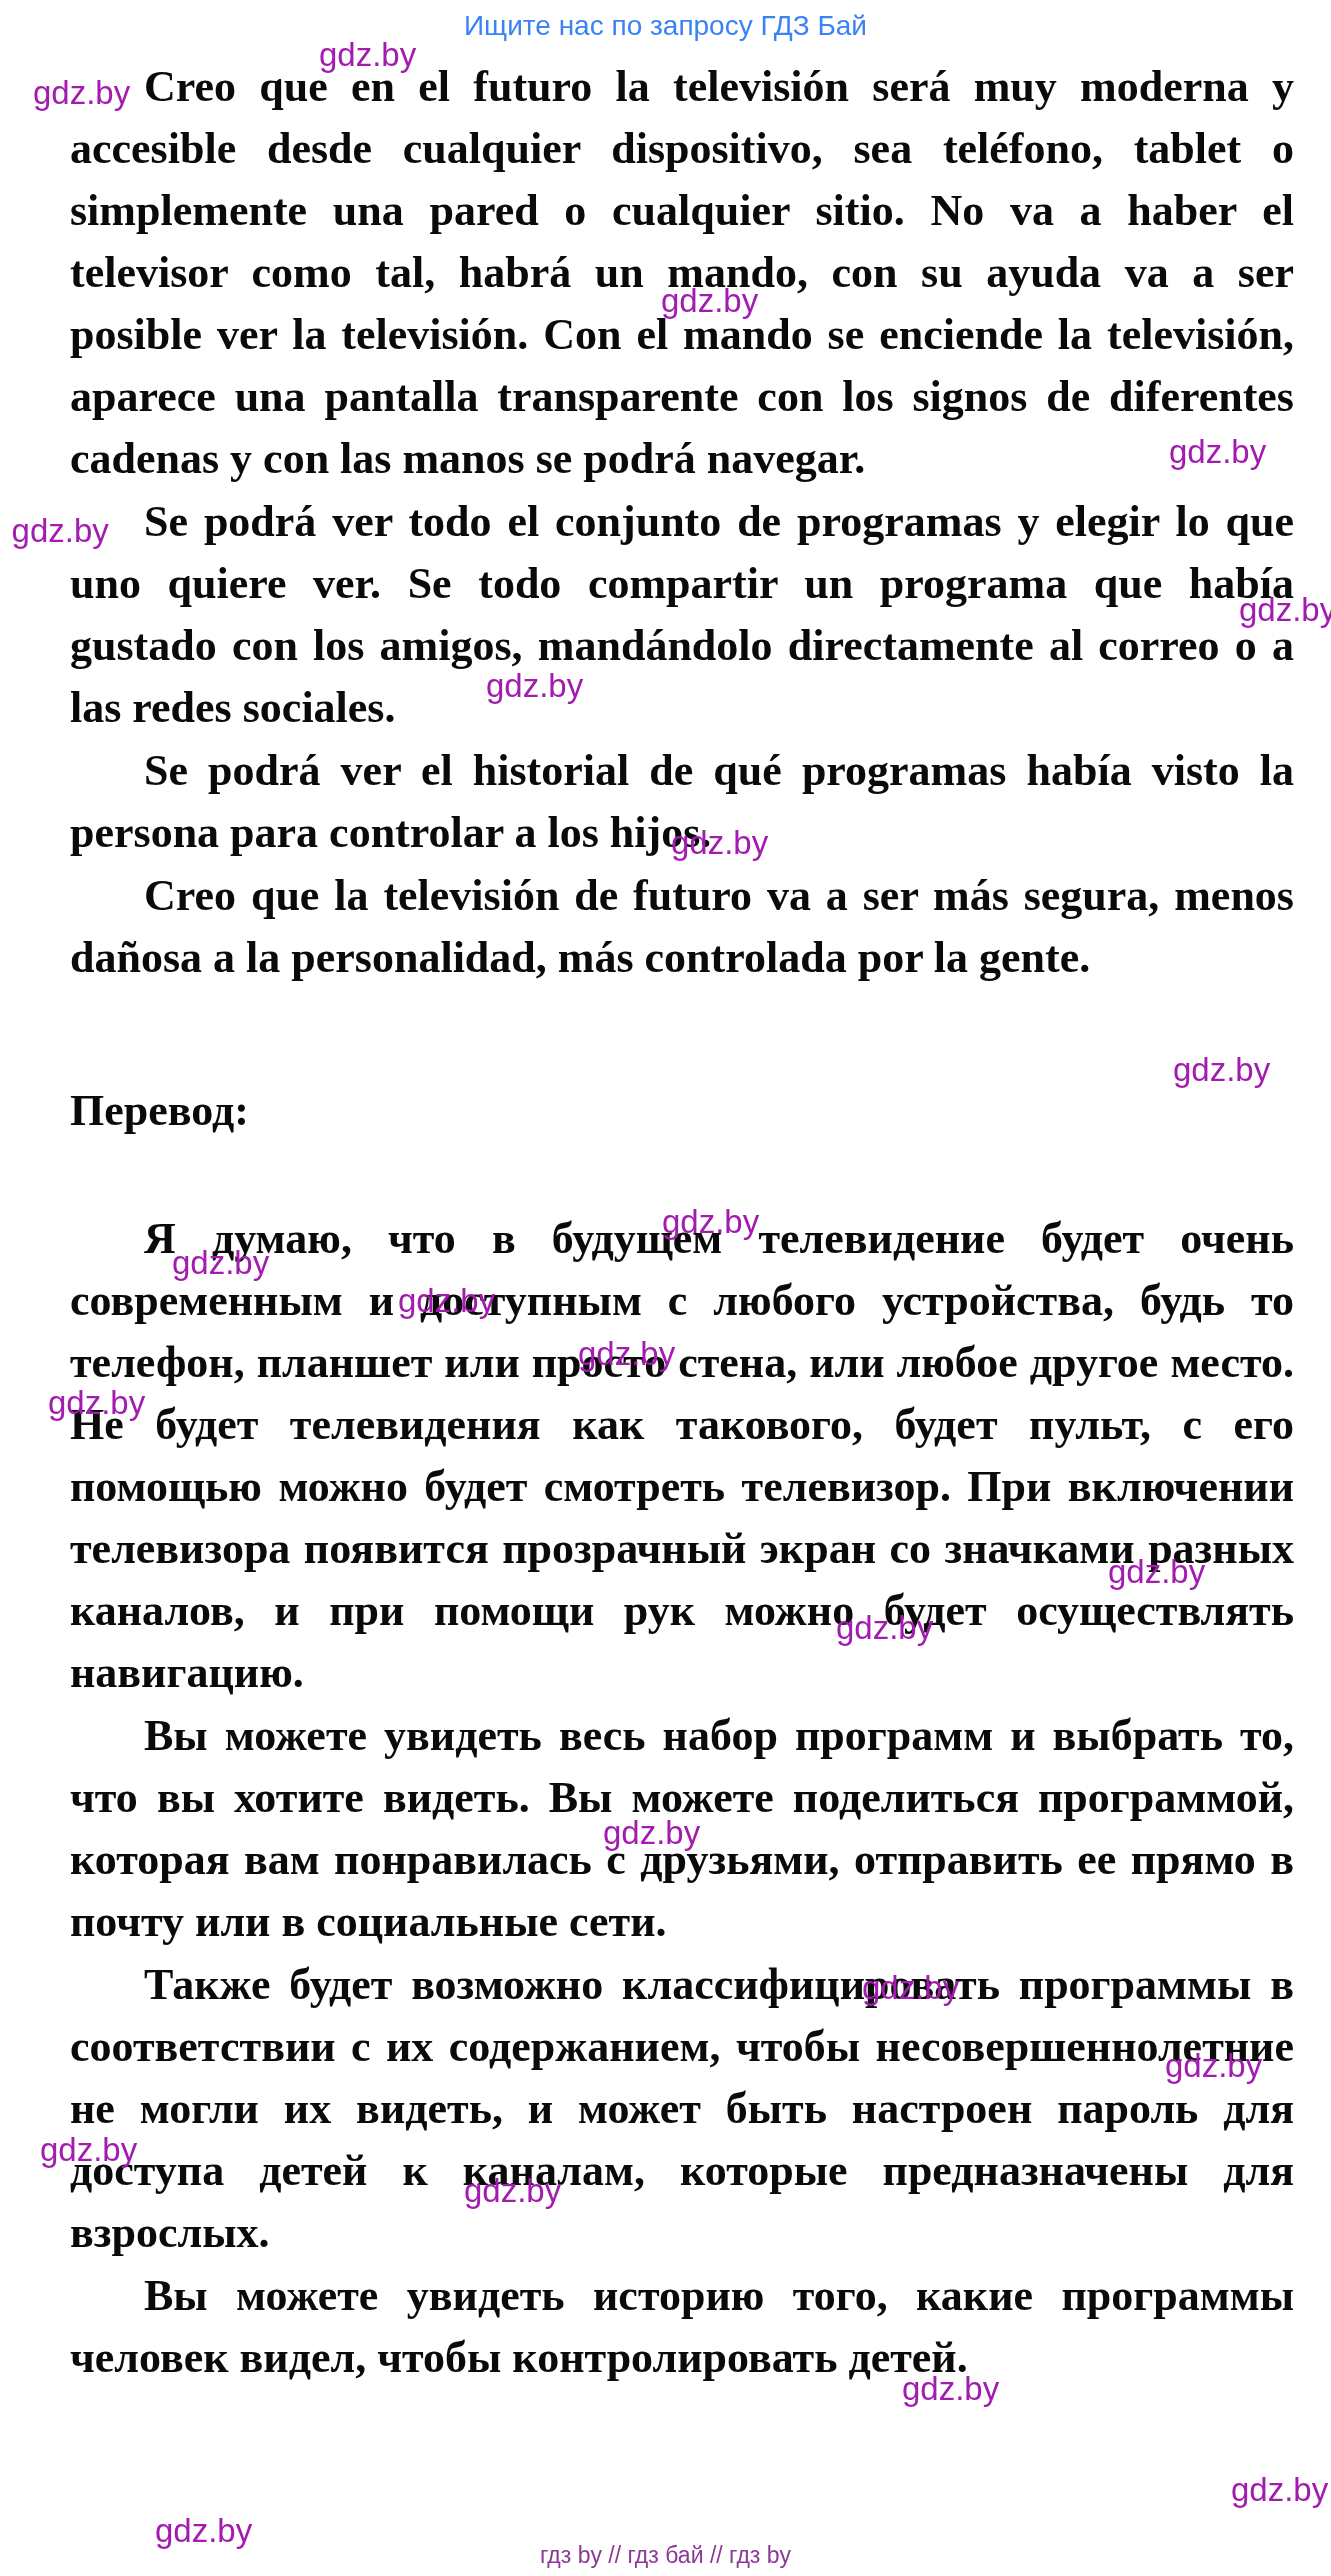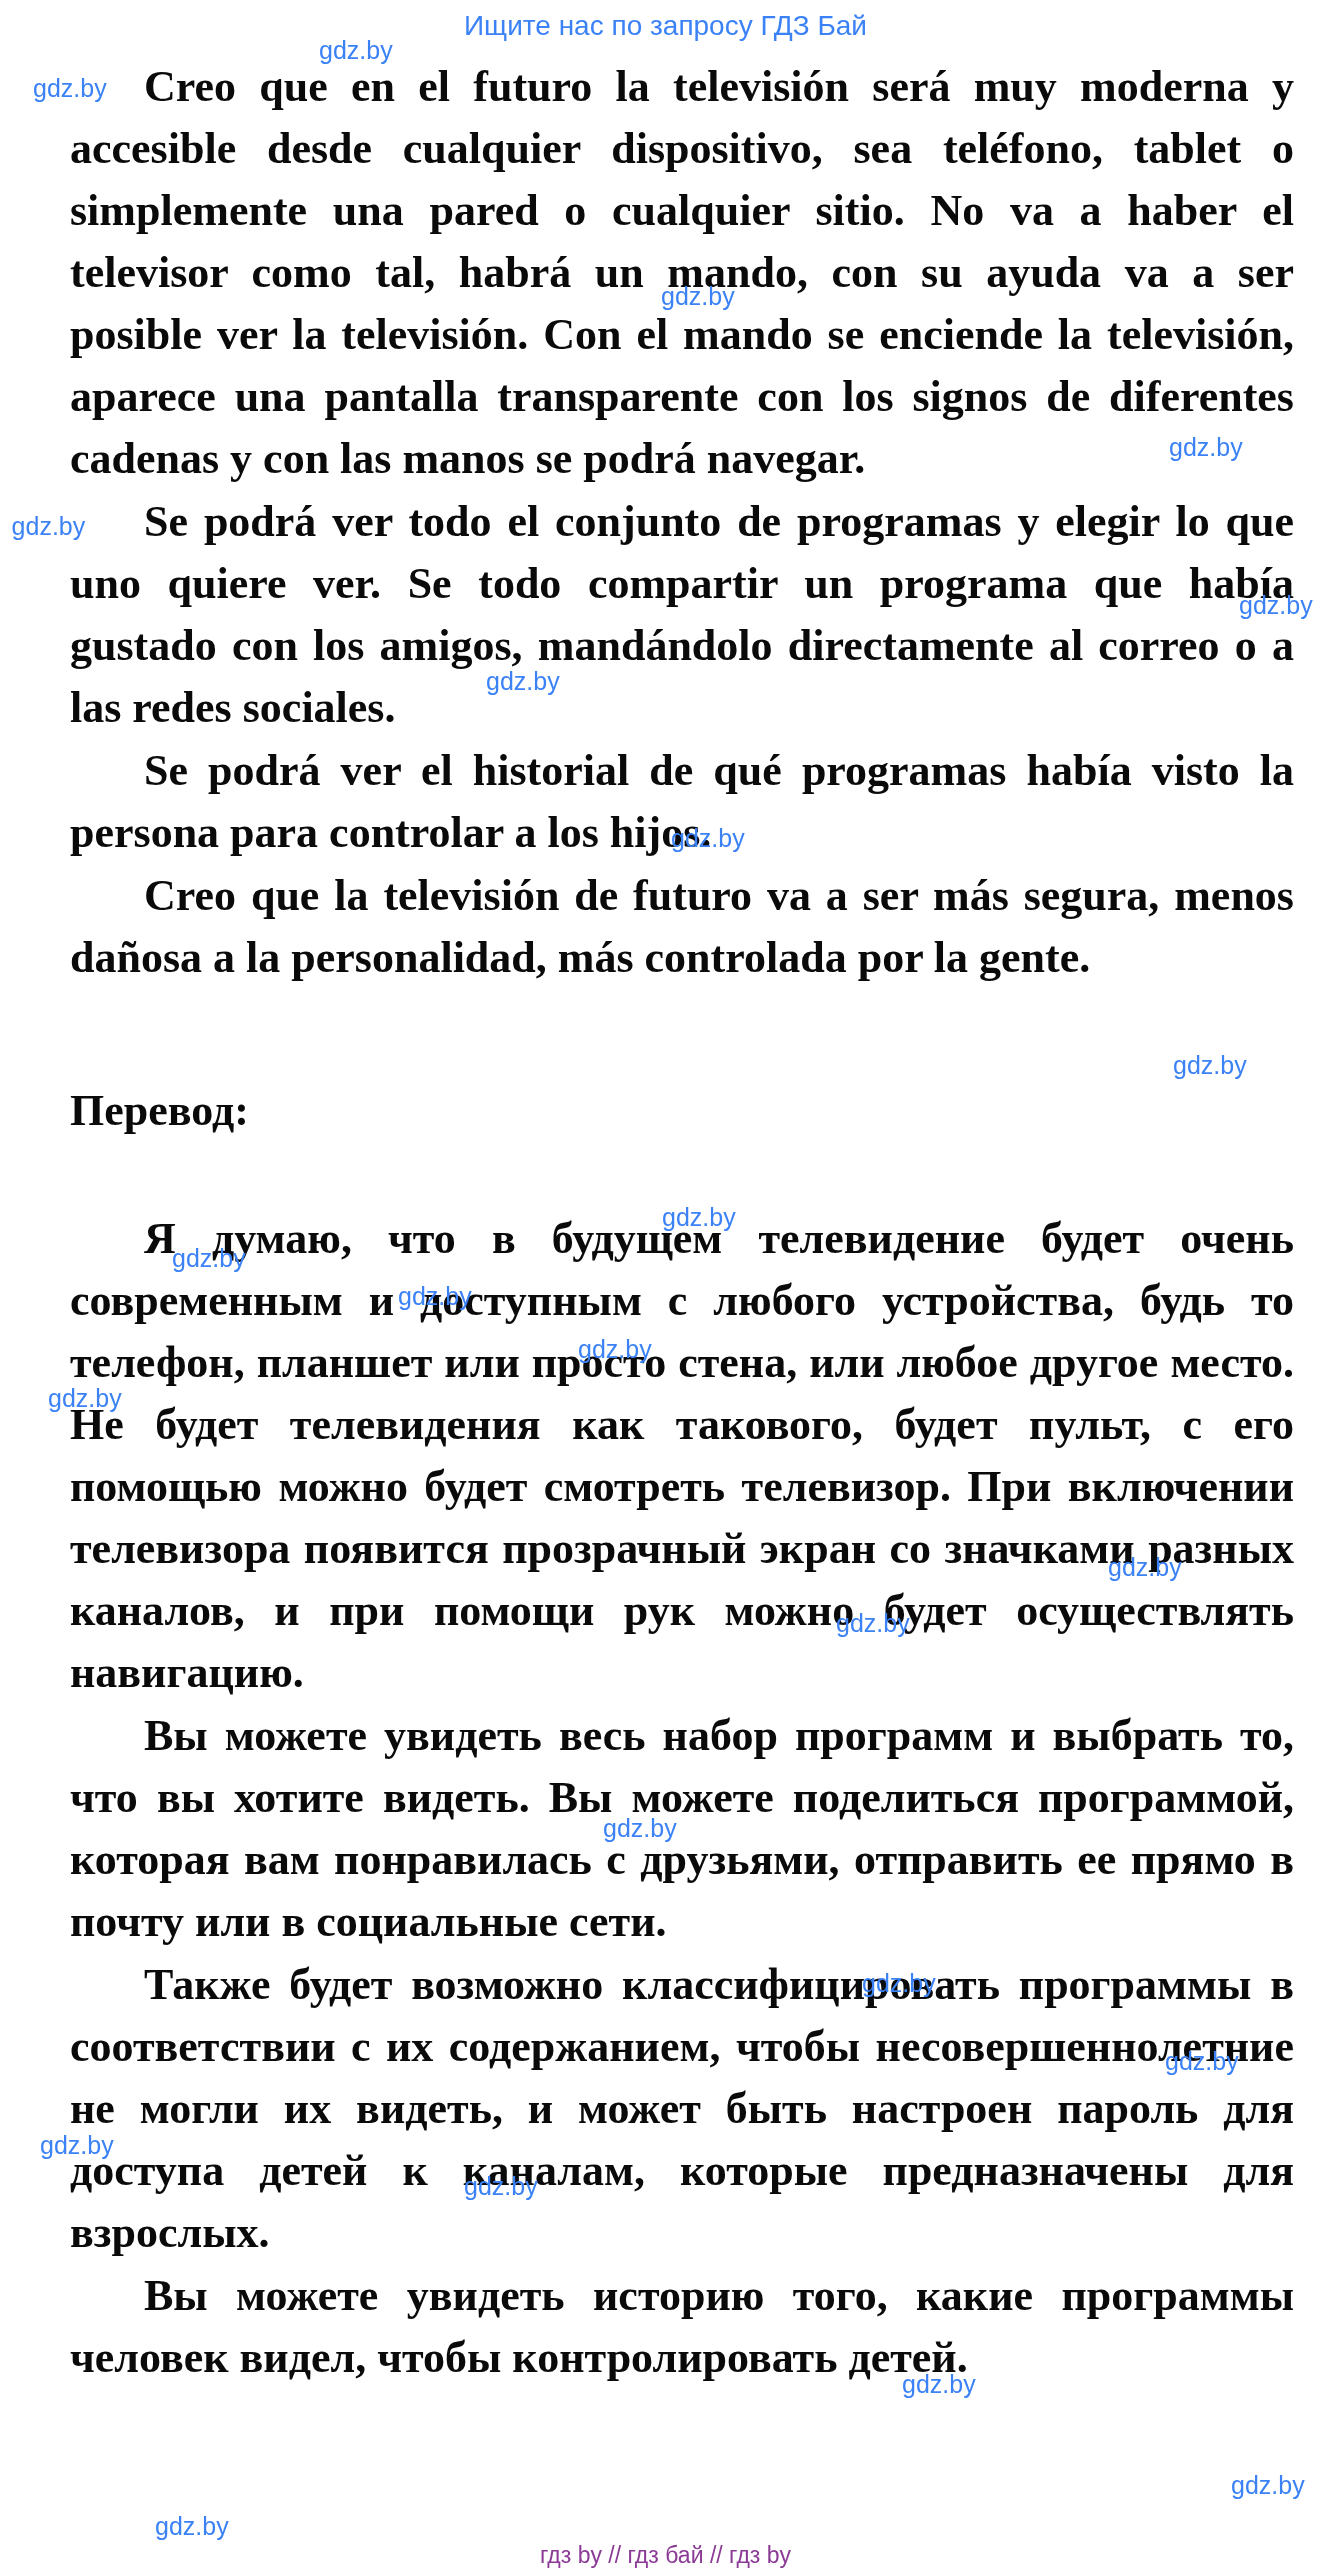--- a/index.html
+++ b/index.html
@@ -38,22 +38,22 @@
   }
   .content p.heading {
     text-indent: 0;
     text-align: left;
     margin-top: 91px;
     margin-bottom: 66px;
   }
   .wm {
     position: absolute;
     font-family: "Liberation Sans", "DejaVu Sans", sans-serif;
-    font-size: 25px;
-    color: #3b82f6;
+    font-size: 33px;
+    color: #a21caf;
     white-space: nowrap;
   }
   .footer-note {
     position: absolute;
     top: 2542px;
     left: 0;
     width: 100%;
     text-align: center;
     font-family: Liberation Sans, sans-serif;
     font-size: 23px;

